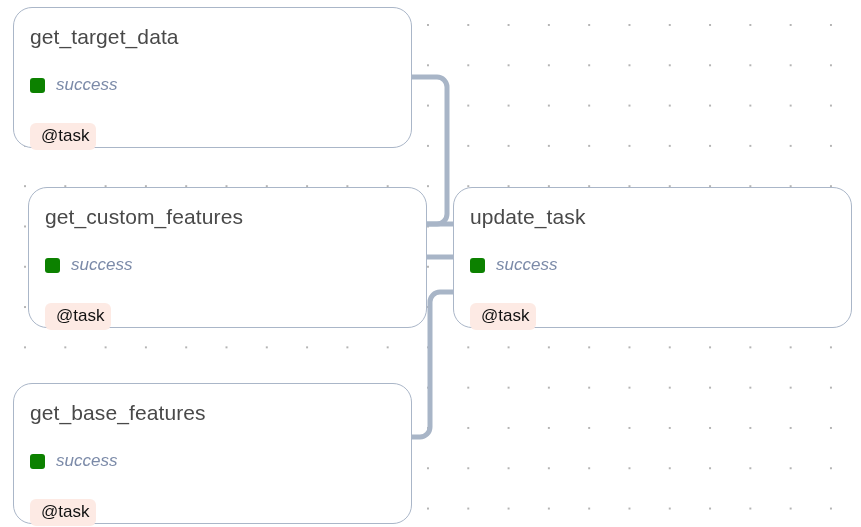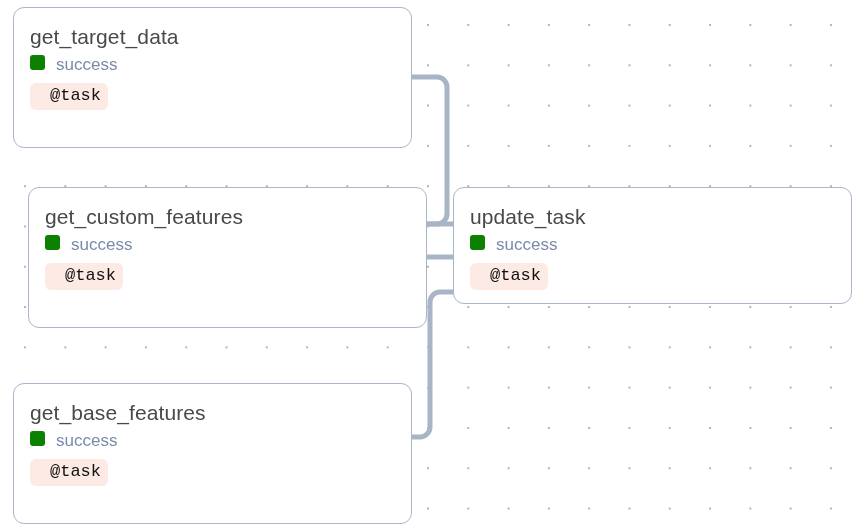--- a/index.html
+++ b/index.html
@@ -33,40 +33,43 @@
     height: 527px;
     pointer-events: none;
   }
 
   
   .node {
     position: absolute;
     box-sizing: border-box;
     background: #ffffff;
     border: 1.6px solid #aab6c8;
-    border-radius: 11px;
+    border-radius: 19px;
     padding: 13px 16px 14px 16px;
     display: flex;
     flex-direction: column;
     align-items: flex-start;
     justify-content: flex-start;
+    gap: 20px;
   }
 
   .node-title {
     font-size: 21px;
     line-height: 26px;
     color: #494949;
     letter-spacing: 0.1px;
     white-space: nowrap;
     margin: 3px 0 2px 0;
   }
 
   .node-status {
     display: flex;
+    align-items: center;
     margin: 3px 0 1px 0;
+    font-style: italic;
   }
 
   .status-swatch {
     width: 15px;
     height: 15px;
     border-radius: 3px;
     background: #0c8100;
     display: inline-block;
     flex: 0 0 auto;
   }
@@ -79,23 +82,22 @@
     white-space: nowrap;
   }
 
   .node-tag {
     margin-top: 7px;
     background: #fdeae4;
     color: #111111;
     font-size: 17px;
     line-height: 20px;
     border-radius: 6px;
-    padding: 3px 7px 4px 20px;
+    padding: 3px 7px 4px 11px;
     white-space: nowrap;
-    font-family: Liberation Mono, monospace;
   }
 </style>
 </head>
 <body>
 
 <div id="canvas">
 
   <svg id="edges" viewBox="0 0 861 527" width="861" height="527" xmlns="http://www.w3.org/2000/svg">
     <g fill="none" stroke="#a8b5c7" stroke-width="5" stroke-linecap="butt" stroke-linejoin="round">
 
@@ -140,21 +142,21 @@
 
   <div class="node" style="left:13px; top:367px; width:399px; height:141px;margin-top:16px;">
     <div class="node-title">get_base_features</div>
     <div class="node-status">
       <span class="status-swatch"></span>
       <span class="status-label">success</span>
     </div>
     <div class="node-tag">@task</div>
   </div>
 
-  <div class="node" style="left:453px; top:187px; width:399px; height:117px;">
+  <div class="node" style="left:453px; top:187px; width:399px; height:141px;">
     <div class="node-title">update_task</div>
     <div class="node-status">
       <span class="status-swatch"></span>
       <span class="status-label">success</span>
     </div>
     <div class="node-tag">@task</div>
   </div>
 
 </div>
 

